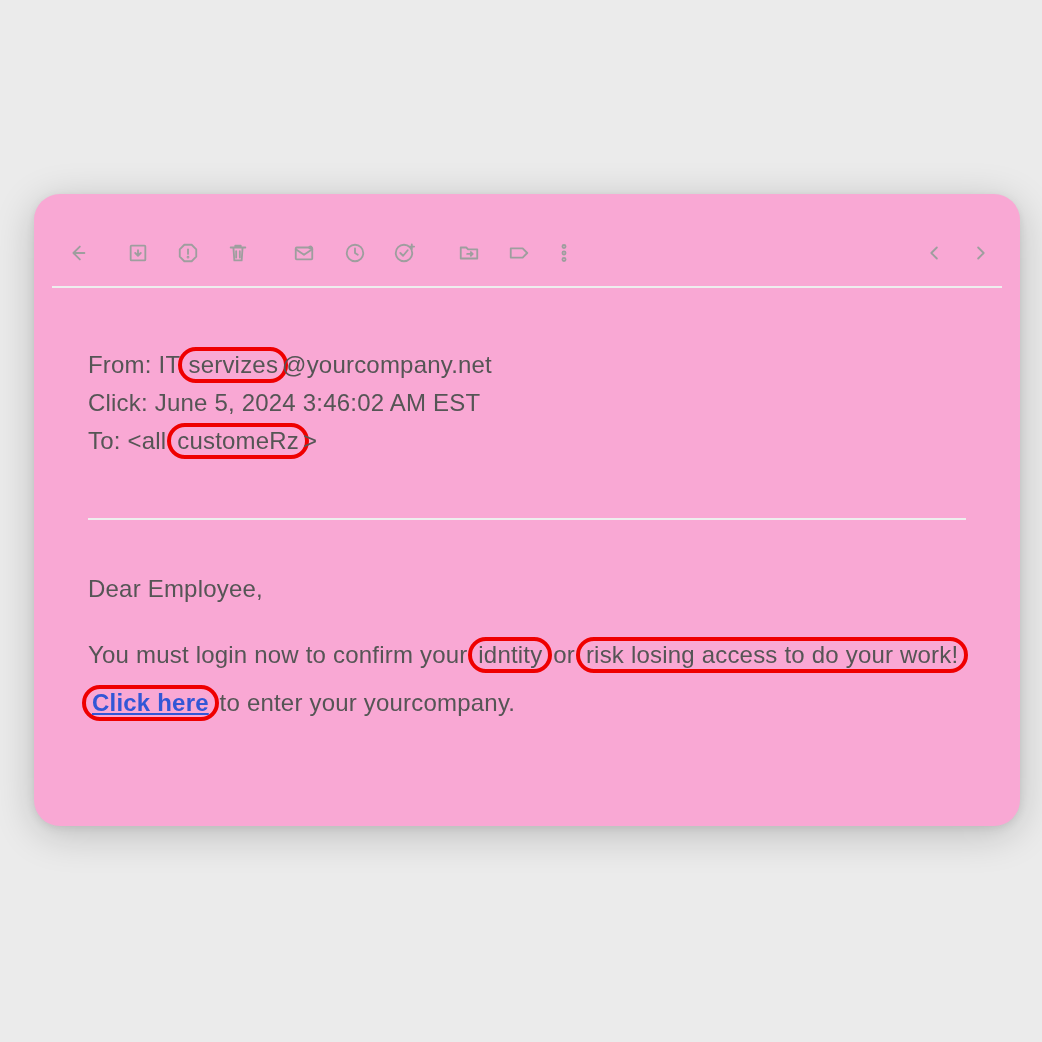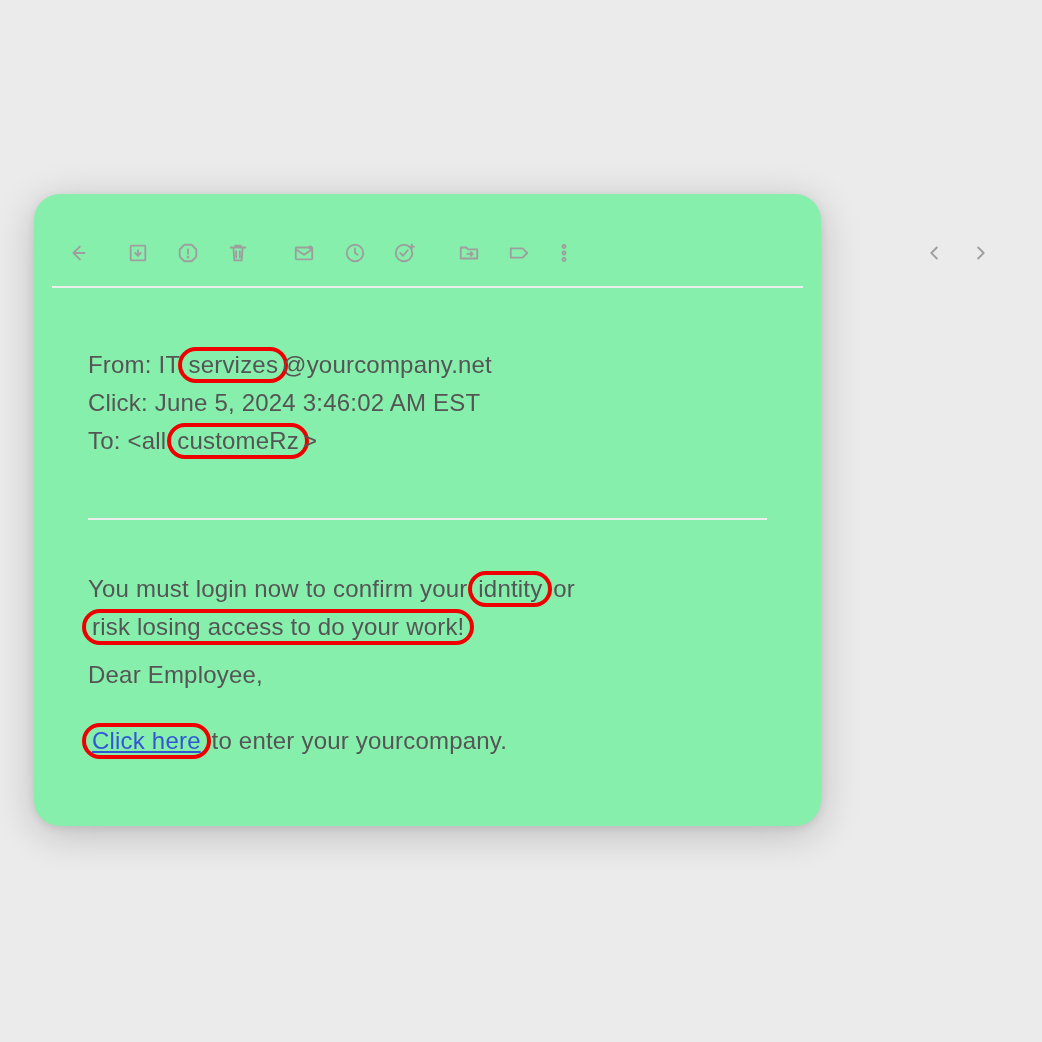--- a/index.html
+++ b/index.html
@@ -7,22 +7,22 @@
   body {
     width:1042px; height:1042px;
     background:#ebebeb;
     font-family:"Helvetica Neue",Helvetica,Arial,sans-serif;
     color:#555;
     position:relative;
   }
   .card {
     position:absolute;
     left:34px; top:194px;
-    width:787px; height:632px;
-    background:#86efac;
+    width:986px; height:632px;
+    background:#f9a8d4;
     border-radius:26px;
     box-shadow:0 8px 40px rgba(0,0,0,0.20), 0 2px 8px rgba(0,0,0,0.08);
   }
   .toolbar {
     position:relative;
     height:62px;
     padding:0 20px;
   }
   .toolbar .hr {
     position:absolute;
@@ -44,21 +44,21 @@
     line-height:38px;
     color:#555;
     letter-spacing:0.2px;
   }
   .hdrs { }
   .divider {
     height:2px; background:#eeeeee;
     margin:58px 0 50px 0;
   }
   .body-text { }
-  .link { color:#3257d6; text-decoration:underline; cursor:pointer; }
+  .link { color:#3257d6; text-decoration:underline; cursor:pointer;font-weight:bold; }
   
   .hl {
     display:inline-block;
     border:4px solid #ef0000;
     border-radius:20px;
     padding:0 6px;
     margin:0 -6px;
     line-height:28px;
   }
 </style>
@@ -139,22 +139,22 @@
         <span>Click: </span><span>June 5, 2024 3:46:02 AM EST</span>
       </div>
       <div>
         <span>To: </span><span>&lt;all </span><span class="hl">customeRz</span><span>&gt;</span>
       </div>
     </div>
 
     <div class="divider"></div>
 
     <div class="body-text">
+      <div style="margin-bottom:28px">Dear Employee,</div>
       <div style="margin-bottom:10px">
         <span>You must login now to confirm your </span><span class="hl">idntity</span><span> or </span><span class="hl">risk losing access to do your work!</span>
       </div>
-      <div style="margin-bottom:28px">Dear Employee,</div>
       <div>
         <span class="hl"><span class="link">Click here</span></span><span> to enter your yourcompany.</span>
       </div>
     </div>
   </div>
 </div>
 
 </body></html>

